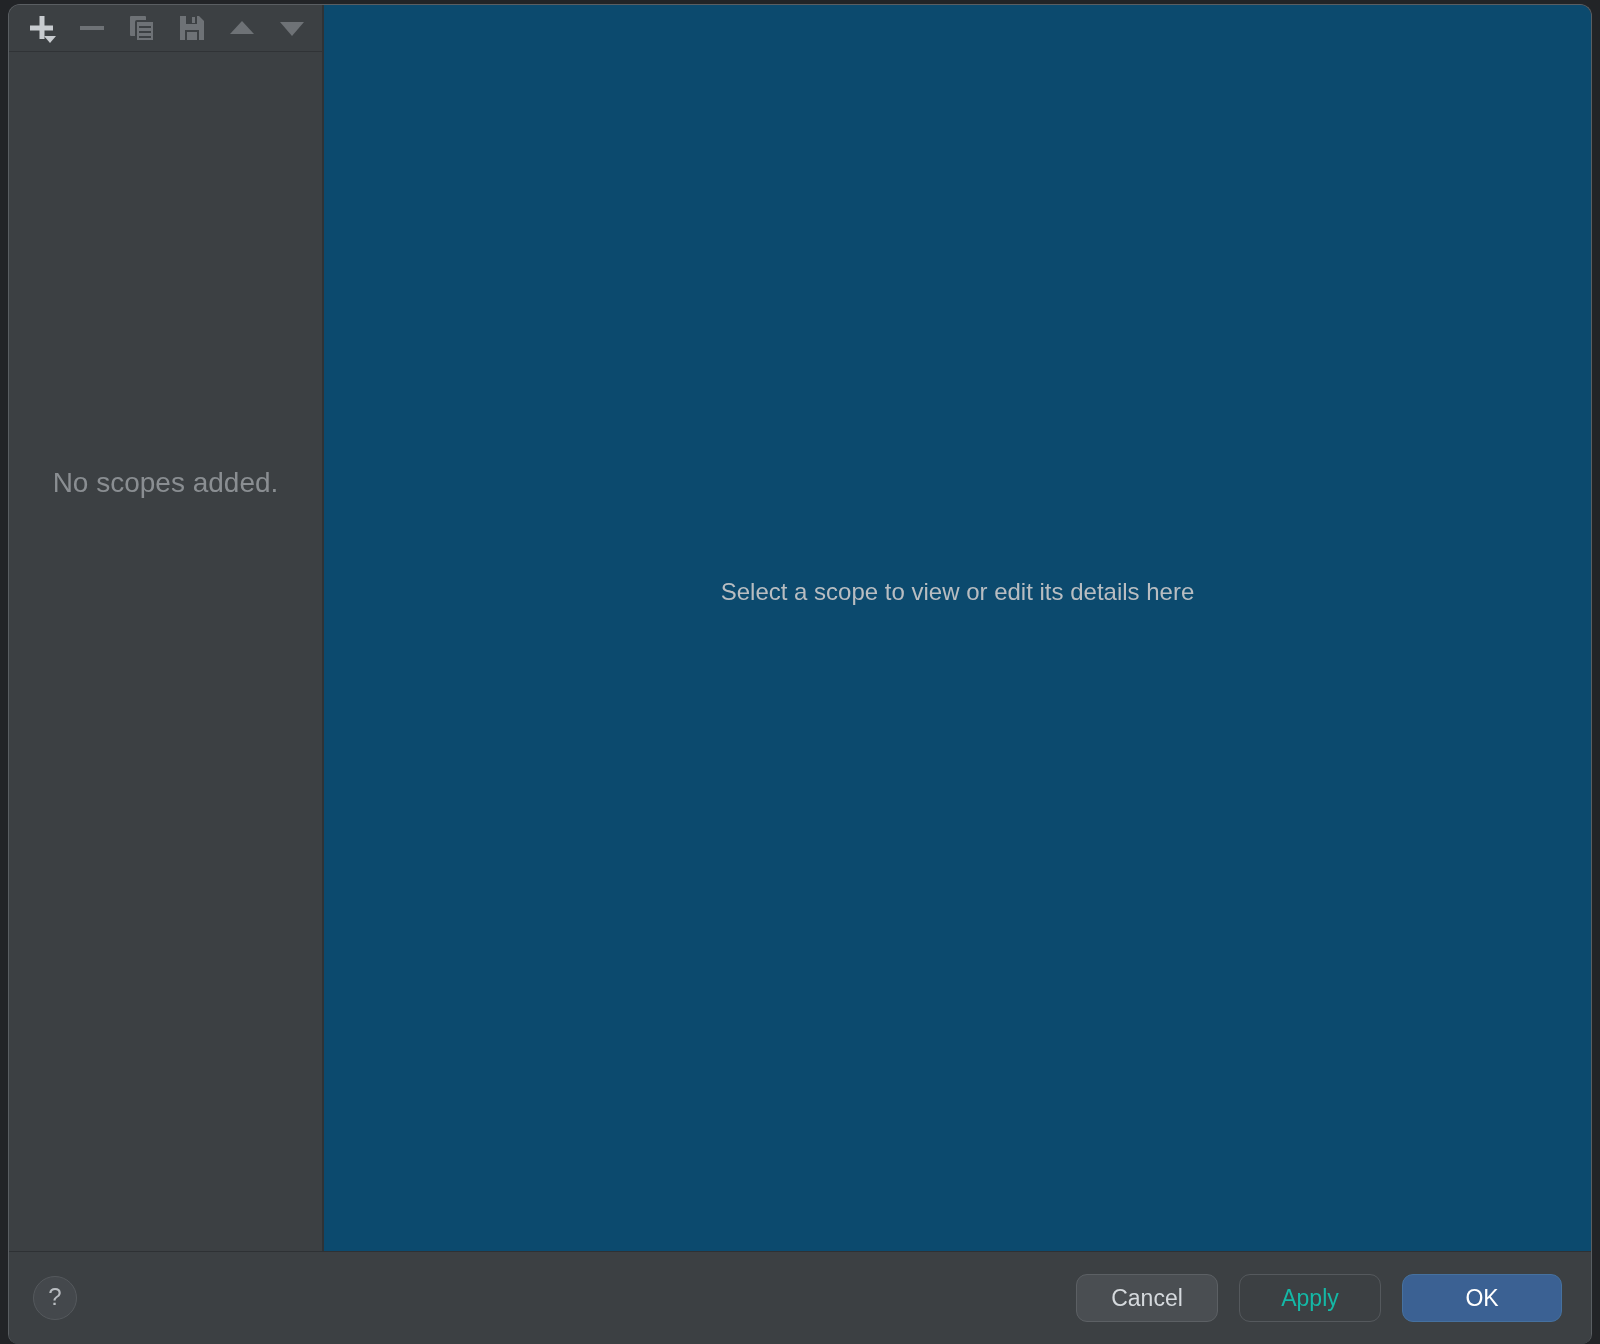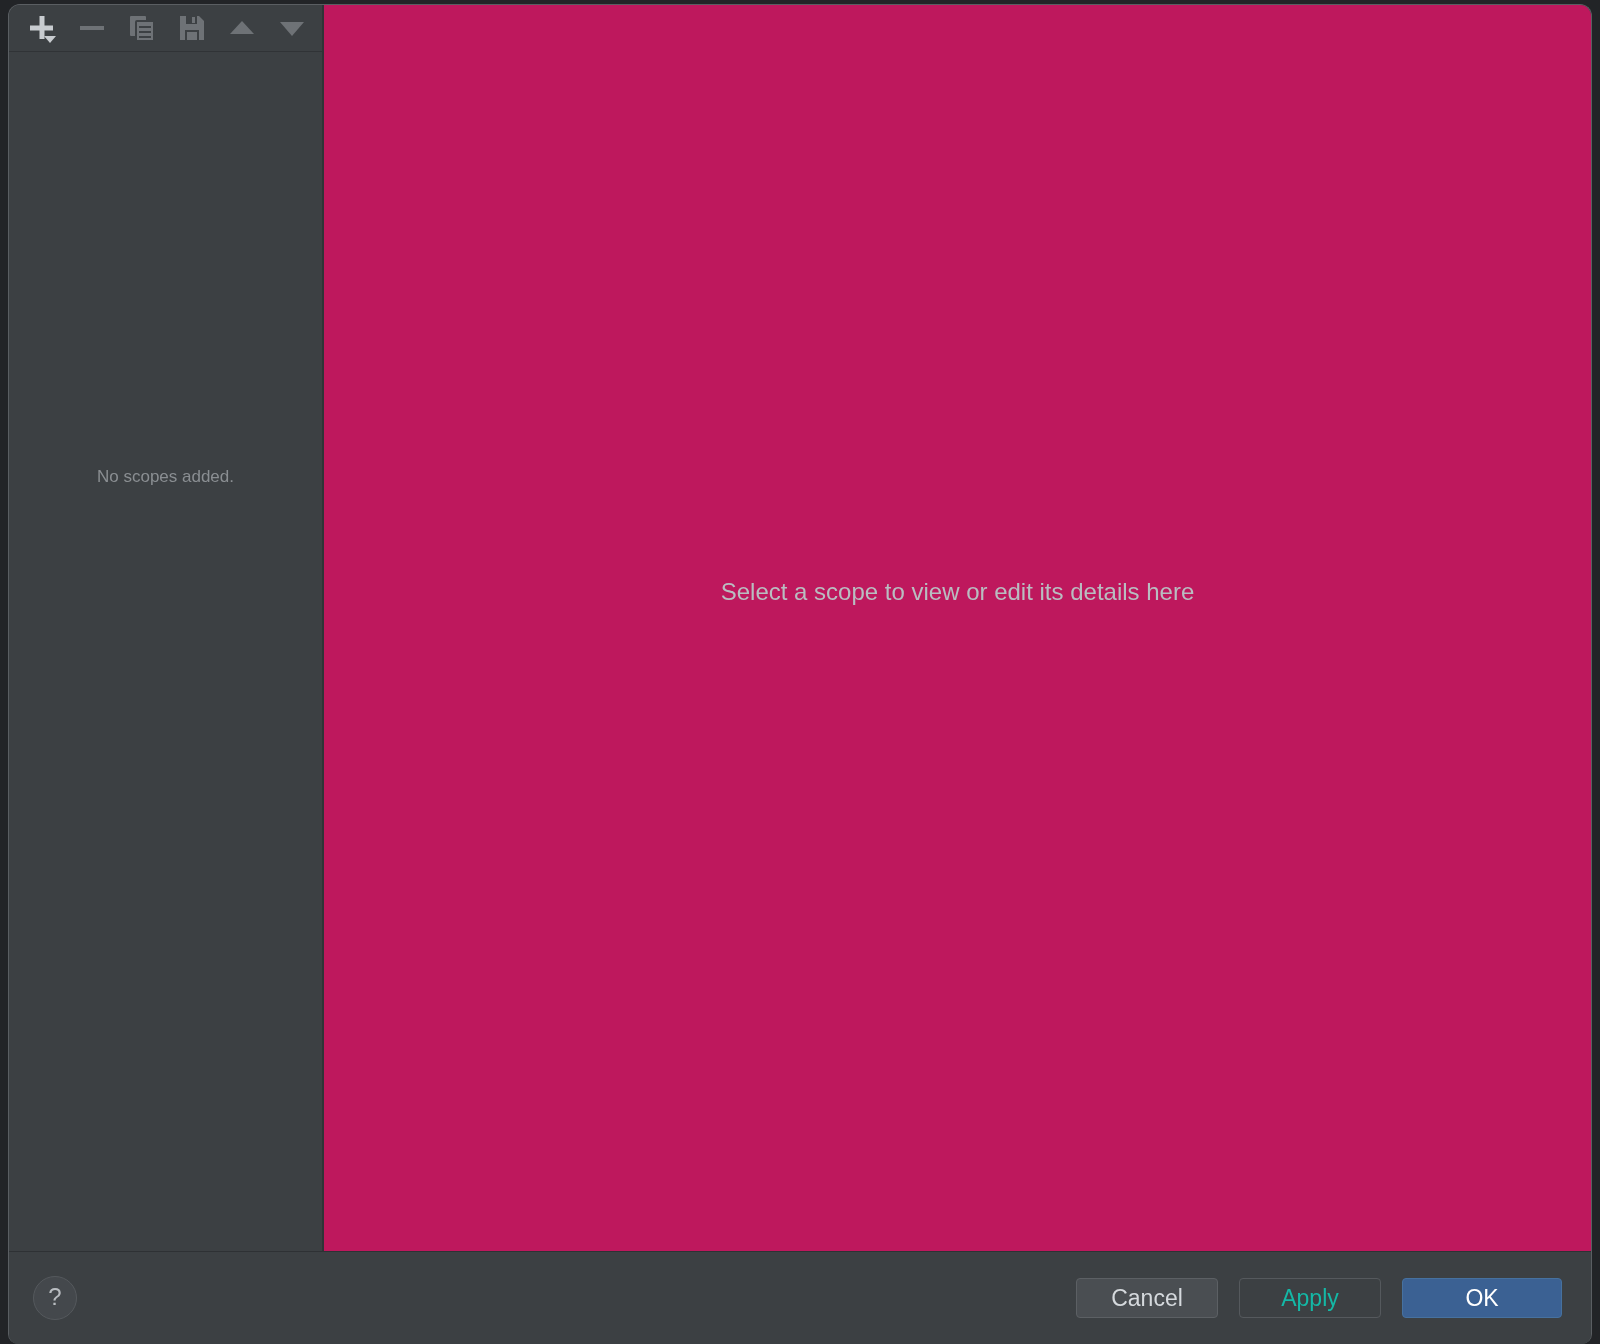--- a/index.html
+++ b/index.html
@@ -107,28 +107,28 @@
   .sidebar-content {
     flex: 1 1 auto;
     position: relative;
   }
   .empty-sidebar-text {
     position: absolute;
     left: 0;
     right: 0;
     top: 415px;
     text-align: center;
-    font-size: 17px;
+    font-size: 28px;
     color: #8a8e92;
   }
 
   .main-panel {
     flex: 1 1 auto;
     position: relative;
-    background: #be185d;
+    background: #0c4a6e;
   }
   .main-placeholder {
     position: absolute;
     left: 0;
     right: 0;
     top: 573px;
     text-align: center;
     font-size: 24px;
     color: #b9bdc1;
   }
@@ -156,23 +156,23 @@
     justify-content: center;
     color: #b9bdc1;
     font-size: 24px;
     box-sizing: border-box;
     padding-bottom: 2px;
   }
 
   .footer-spacer { flex: 1 1 auto; }
 
   .btn {
-    height: 40px;
+    height: 48px;
     min-width: 142px;
-    border-radius: 4px;
+    border-radius: 11px;
     box-sizing: border-box;
     display: flex;
     align-items: center;
     justify-content: center;
     font-size: 23px;
     margin-left: 21px;
     padding: 0 18px;
   }
   .btn-secondary {
     background: #4a4e52;

